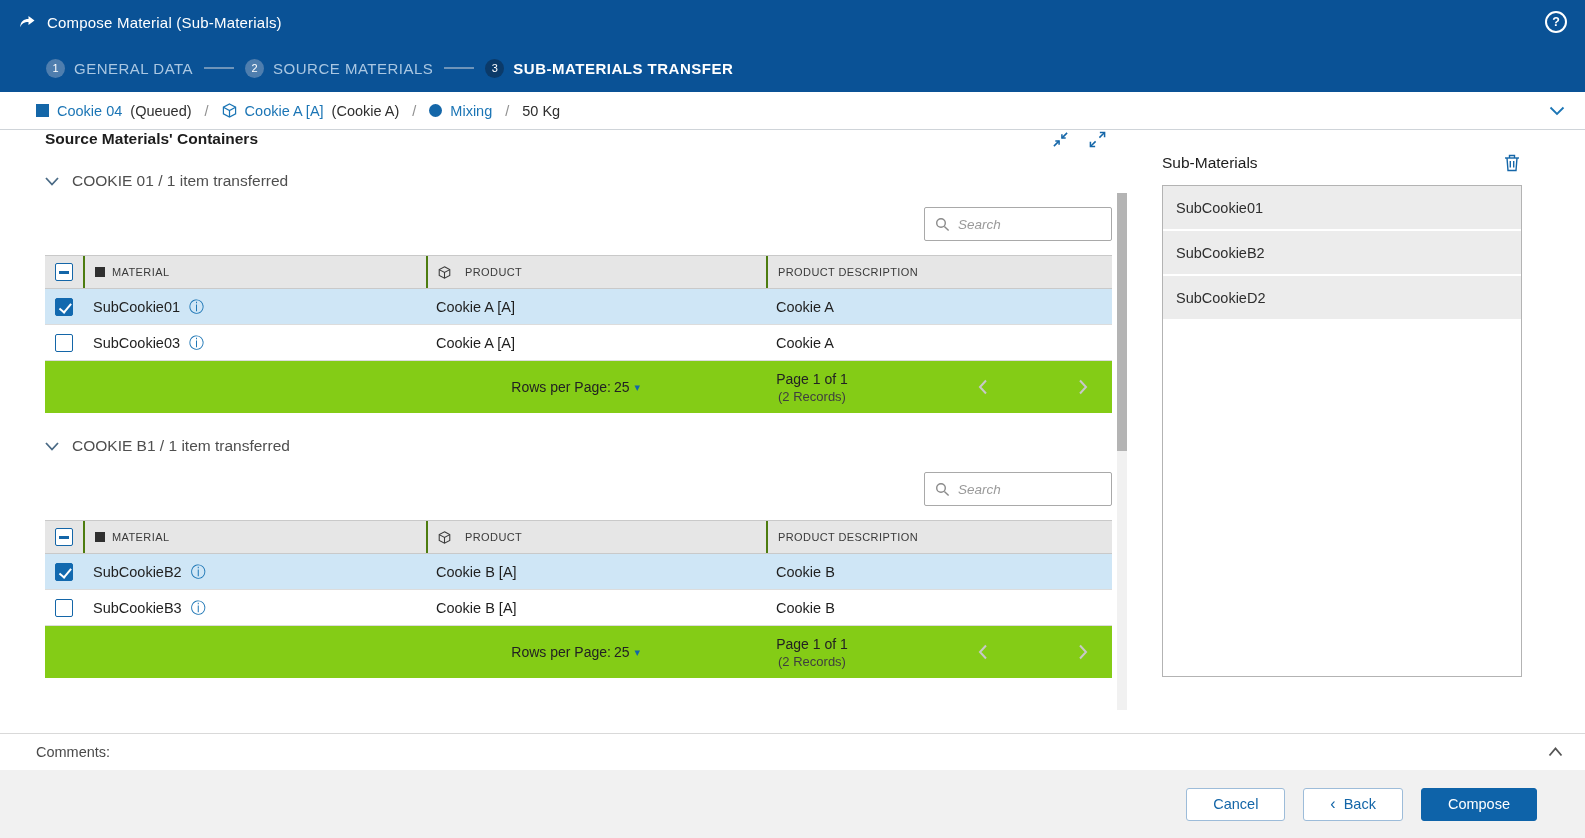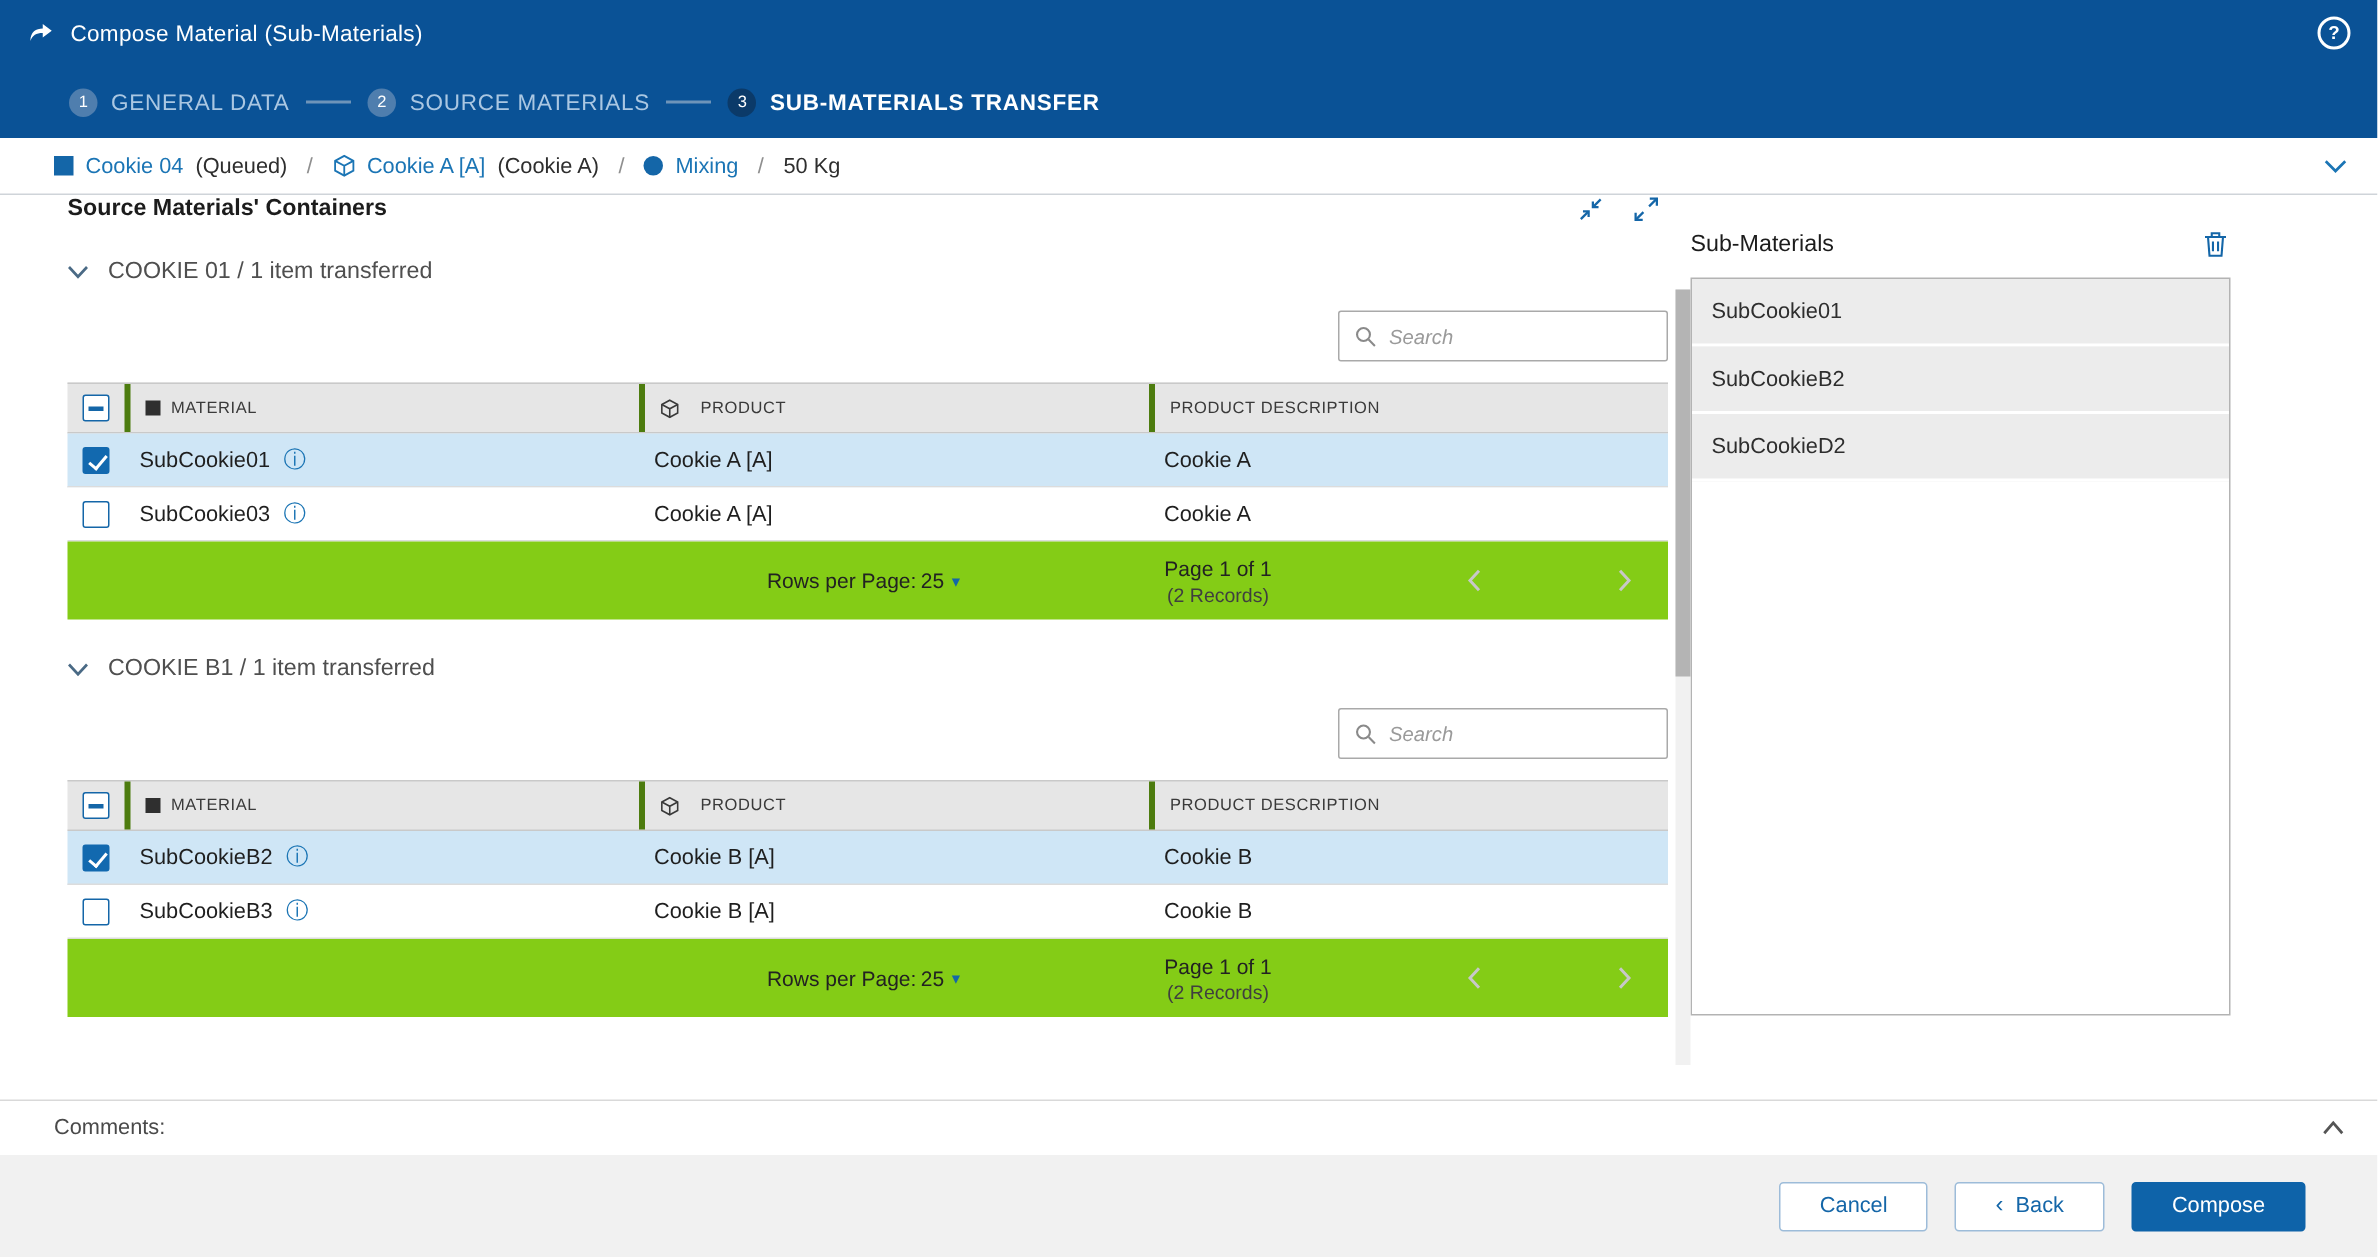--- a/index.html
+++ b/index.html
@@ -38,28 +38,28 @@
   .left-panel { margin-left:45px; width:1082px; position:relative; }
   .panel-inner { width:1067px; }
   .panel-head { display:flex; align-items:center; }
   .panel-title { font-size:15.5px; font-weight:bold; color:#1c1c1c; }
   .panel-icons { margin-left:auto; display:flex; gap:20px; padding-right:6px; }
   .icon-btn { cursor:pointer; display:flex; align-items:center; }
 
   .section { margin-top:24px; }
   .section-head { display:flex; align-items:center; gap:13px; color:#4f4f4f; font-size:15.5px; cursor:pointer; }
   .search-row { display:flex; justify-content:flex-end; margin:17px 0 14px; }
-  .search-box { width:220px; height:34px; border:1px solid #a9a9a9; border-radius:2px; background:#fff;
+  .search-box { width:188px; height:34px; border:1px solid #a9a9a9; border-radius:2px; background:#fff;
                 display:flex; align-items:center; padding:0 10px; gap:8px; }
   .search-box input { border:none; outline:none; flex:1; font-size:13.5px; font-family:inherit; color:#333; min-width:0; }
   .search-box input::placeholder { font-style:italic; color:#9a9a9a; }
 
   .t-head { display:flex; height:34px; background:#e6e6e6; border-top:1px solid #c9c9c9; border-bottom:1px solid #c9c9c9; }
   .t-head .cell { font-size:11px; color:#3a3a3a; letter-spacing:.4px; gap:7px; }
-  .t-head .cell + .cell { border-left:4px solid #4d7c0f; }
+  .t-head .cell + .cell { border-left:2px solid #4d7c0f; }
   .t-row { display:flex; height:36px; border-bottom:1px solid #dcdcdc; font-size:14.5px; background:#fff; cursor:pointer; }
   .t-row.selected { background:#cfe6f6; }
   .cell { display:flex; align-items:center; padding-left:10px; }
   .cell-cb { flex:0 0 38px; justify-content:center; padding-left:0; }
   .cell-mat { flex:0 0 343px; gap:9px; }
   .cell-prod { flex:0 0 340px; }
   .cell-desc { flex:1; }
   .sq-dark { width:10px; height:10px; background:#2f2f2f; display:inline-block; }
 
   .cb { width:18px; height:18px; border:1px solid #1466a8; border-radius:2px; background:#fff;
@@ -79,21 +79,21 @@
   .pageinfo { margin-left:58px; min-width:140px; display:flex; flex-direction:column; align-items:center; gap:2px; }
   .pg-records { font-size:13px; color:#3f3f3f; }
   .pgbtn { width:30px; display:flex; justify-content:center; cursor:pointer; }
   .pgbtn.prev { margin-left:42px; }
   .pgbtn.next { margin-left:26px; }
 
   .vscroll { position:absolute; right:0; top:63px; width:10px; height:517px; background:#f1f1f1; cursor:pointer; }
   .vthumb { width:10px; height:258px; background:#b4b4b4; cursor:grab; }
 
   
-  .right-panel { width:360px; padding-top:24px; }
+  .right-panel { margin-left:35px; width:360px; padding-top:24px; }
   .rp-head { display:flex; align-items:center; }
   .rp-title { font-size:15.5px; color:#1c1c1c; }
   .trash { margin-left:auto; cursor:pointer; display:flex; align-items:center; padding-right:2px; }
   .rp-list { margin-top:13px; border:1px solid #b3b3b3; height:492px; background:#fff; overflow:hidden; }
   .rp-item { height:45px; background:#ececec; display:flex; align-items:center; padding-left:13px;
              font-size:14.5px; color:#2e2e2e; border-bottom:2px solid #fff; cursor:pointer; }
 
   
   .comments { height:37px; border-top:1px solid #d9d9d9; background:#fff; display:flex; align-items:center;
               padding:0 22px 0 36px; font-size:14.5px; color:#4a4a4a; flex:0 0 auto; }

